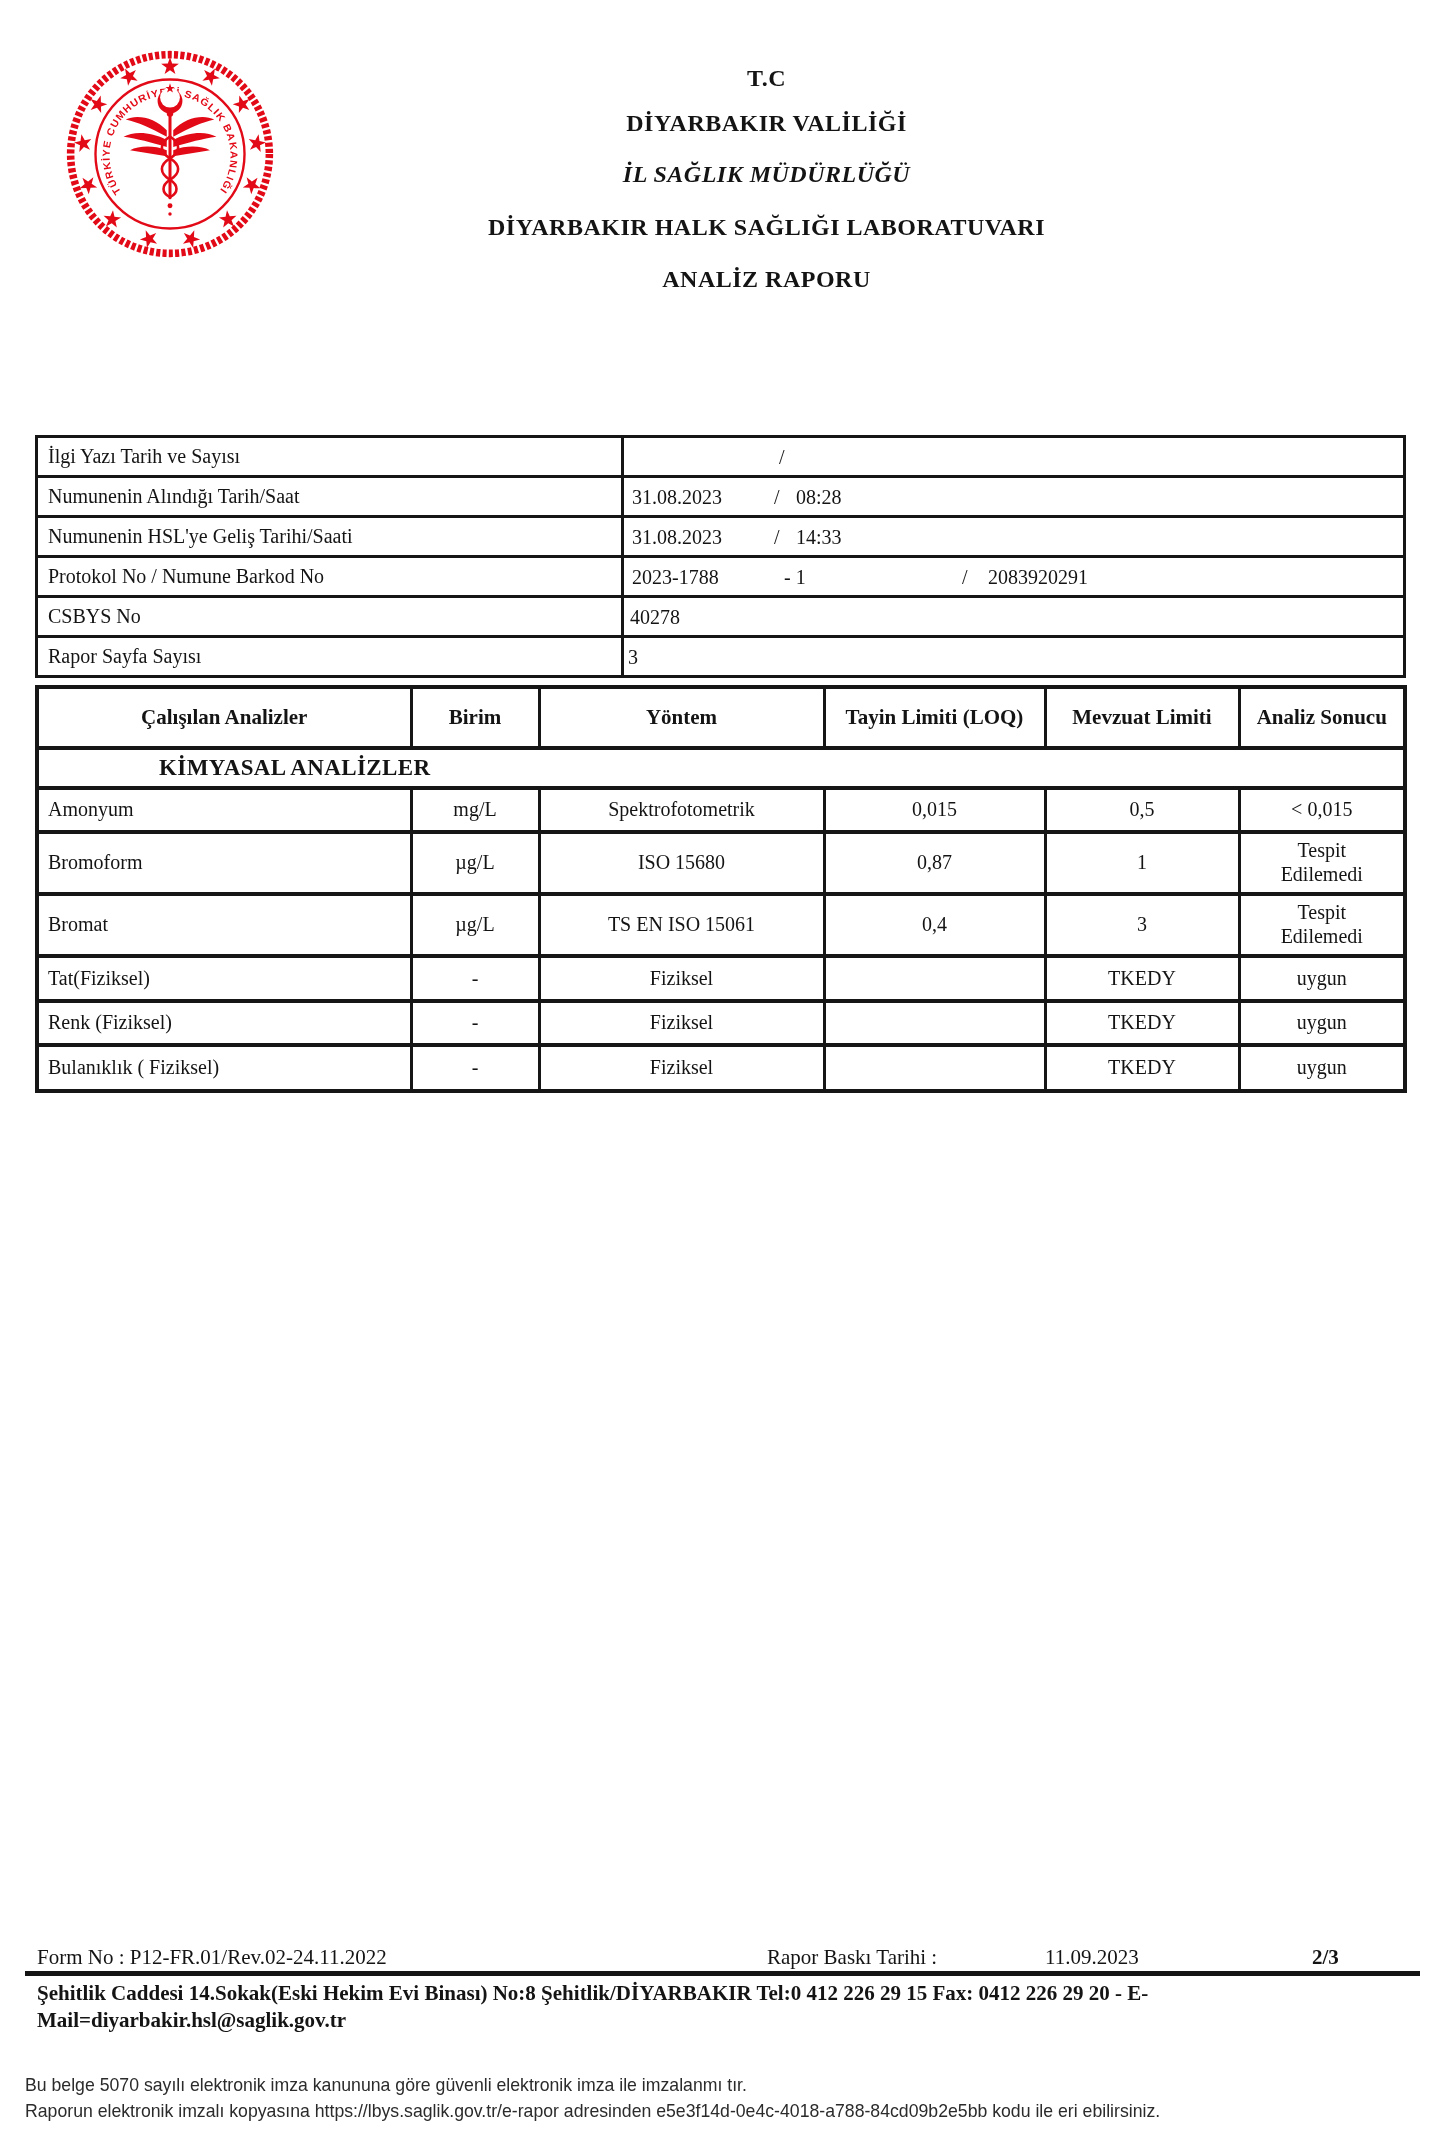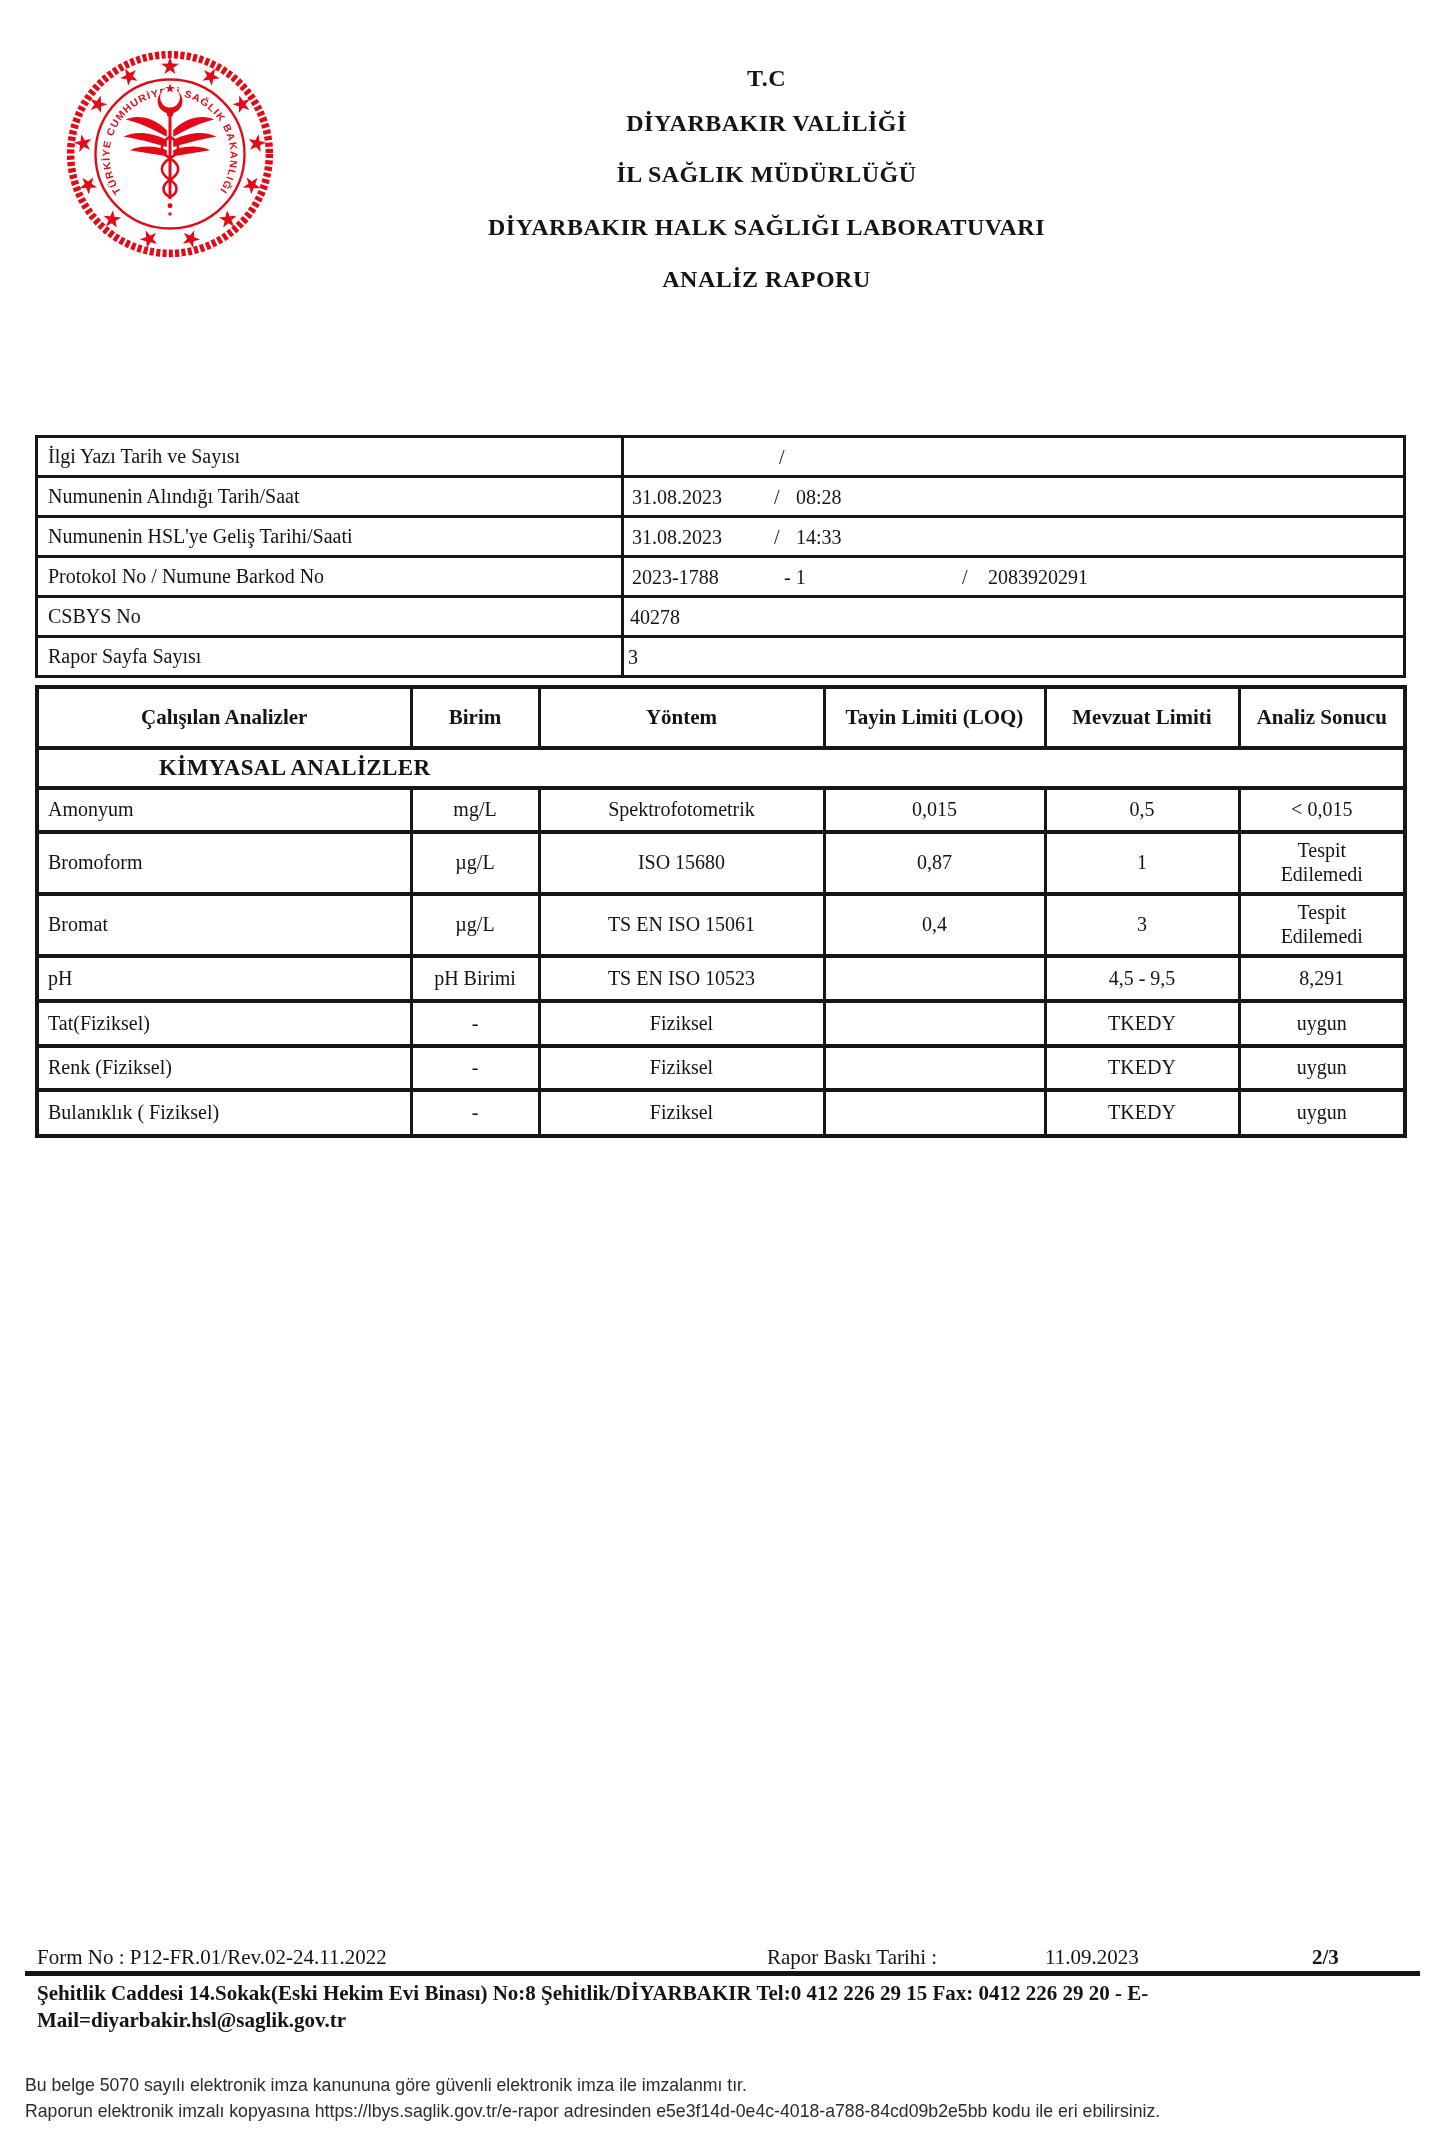--- a/index.html
+++ b/index.html
@@ -8,21 +8,21 @@
     font-family:"Liberation Serif","DejaVu Serif",serif;color:#141414;
     overflow:hidden;
   }
   .abs{position:absolute;}
 
   
   .emblem{left:62px;top:46px;width:216px;height:216px;}
   .titles{left:86px;right:0;top:0;text-align:center;}
   .title-line{position:absolute;left:0;right:0;text-align:center;
     font-weight:bold;font-size:24px;letter-spacing:.5px;white-space:nowrap;}
-  .tl0{top:65px;}.tl1{top:110px;}.tl2{top:161px;}.tl3{top:214px;}.tl4{top:266px;}
+  .tl0{top:65px;}.tl1{top:110px;}.tl2{top:161px;font-style:italic;}.tl3{top:214px;}.tl4{top:266px;}
 
   
   table{border-collapse:collapse;table-layout:fixed;}
   .info-table{left:35px;top:435px;width:1368px;border:3px solid #161616;}
   .info-table td{border:3px solid #161616;height:37px;vertical-align:middle;
     font-size:20px;overflow:hidden;}
   .info-table td.lbl{padding:0 0 0 10px;}
   .info-table td.val{position:relative;padding:0;}
   .info-table .p{position:absolute;top:50%;transform:translateY(-50%);
     white-space:nowrap;font-size:20px;}
@@ -234,28 +234,20 @@
     </tr>
     <tr style="height:62px">
       <td class="c1">Bromat</td>
       <td>µg/L</td>
       <td>TS EN ISO 15061</td>
       <td>0,4</td>
       <td>3</td>
       <td class="c6">Tespit Edilemedi</td>
     </tr>
     <tr style="height:45px">
-      <td class="c1">pH</td>
-      <td>pH Birimi</td>
-      <td>TS EN ISO 10523</td>
-      <td></td>
-      <td>4,5 - 9,5</td>
-      <td class="c6">8,291</td>
-    </tr>
-    <tr style="height:45px">
       <td class="c1">Tat(Fiziksel)</td>
       <td>-</td>
       <td>Fiziksel</td>
       <td></td>
       <td>TKEDY</td>
       <td class="c6">uygun</td>
     </tr>
     <tr style="height:44px">
       <td class="c1">Renk (Fiziksel)</td>
       <td>-</td>

